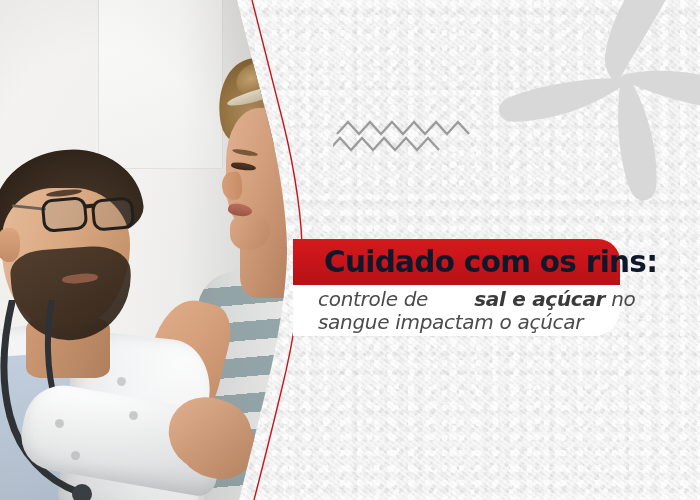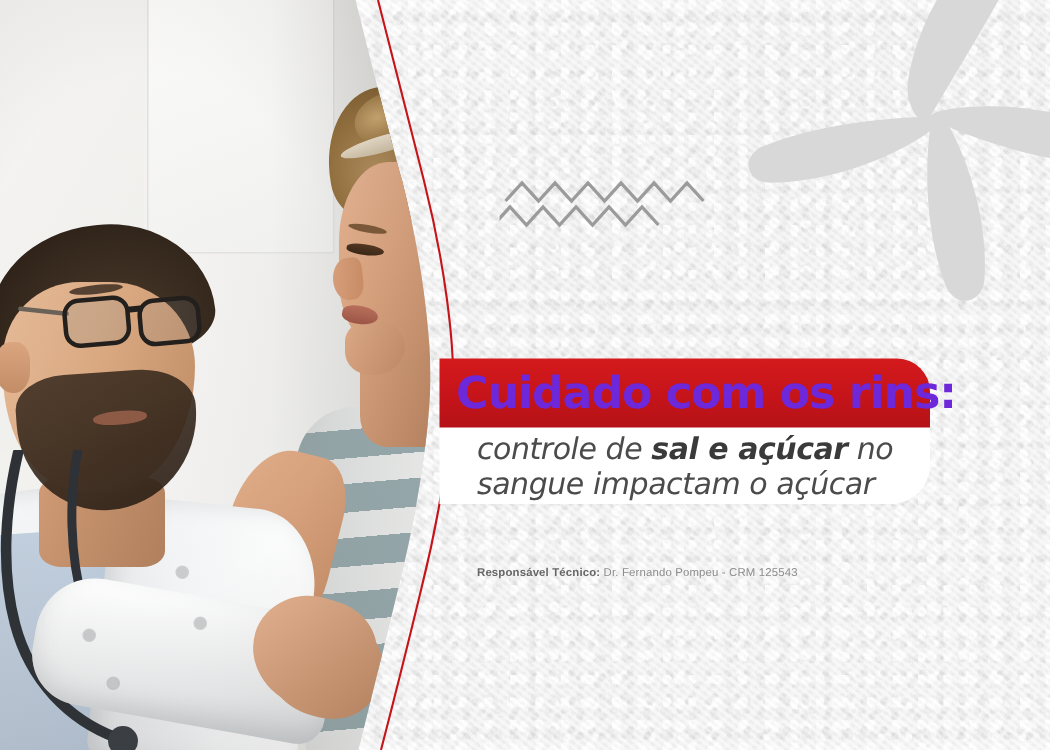--- a/index.html
+++ b/index.html
@@ -267,37 +267,37 @@
     position:absolute; left:293px; top:283px; width:327px; height:53px;
     background:#ffffff;
     border-radius:0 0 26px 0;
   }
   .head-red {
     position:absolute; left:293px; top:239px; width:327px; height:46px;
     background:linear-gradient(180deg,#d41a1c 0%,#c5141a 55%,#b51217 100%);
     border-radius:0 22px 0 0;
   }
   .head-title {
-    position:absolute; left:304px; top:245px;
+    position:absolute; left:324px; top:245px;
     font-size:29.5px; font-weight:bold;
-    color:#6d28d9;
+    color:#0f172a;
     letter-spacing:-.7px;
     white-space:nowrap;
     font-family:"DejaVu Sans","Liberation Sans",sans-serif;
   }
   .head-sub {
     position:absolute; left:318px; top:288px;
     font-size:20px; font-style:italic;
     color:#4b4b4b;
     line-height:1.16;
     letter-spacing:-.3px;
     white-space:nowrap;
     font-family:"DejaVu Sans","Liberation Sans",sans-serif;
   }
-  .head-sub b { font-weight:bold; color:#3a3a3a; }
+  .head-sub b { font-weight:bold; color:#3a3a3a;margin-left:40px; }
 
   
   .resp {
     position:absolute; left:318px; top:377px;
     font-size:7.6px;
     color:#8c8c8c;
     letter-spacing:.1px;
     white-space:nowrap;
   }
   .resp b { color:#666; font-weight:bold; }
@@ -398,15 +398,14 @@
   <div class="head-white"></div>
   <div class="head-red"></div>
 
   <div class="head-title">Cuidado com os rins:</div>
 
   <div class="head-sub">
     <div><span>controle de </span><b>sal e açúcar</b><span> no</span></div>
     <div>sangue impactam o açúcar</div>
   </div>
 
-  <div class="resp"><b>Responsável Técnico:</b><span> Dr. Fernando Pompeu - CRM 125543</span></div>
 
 </div>
 
 </body></html>

